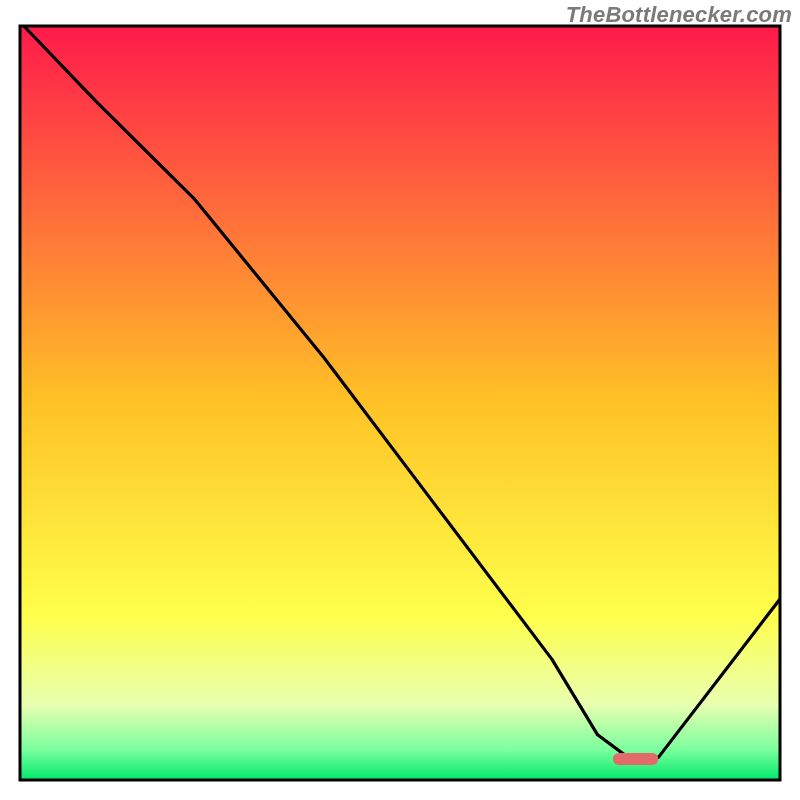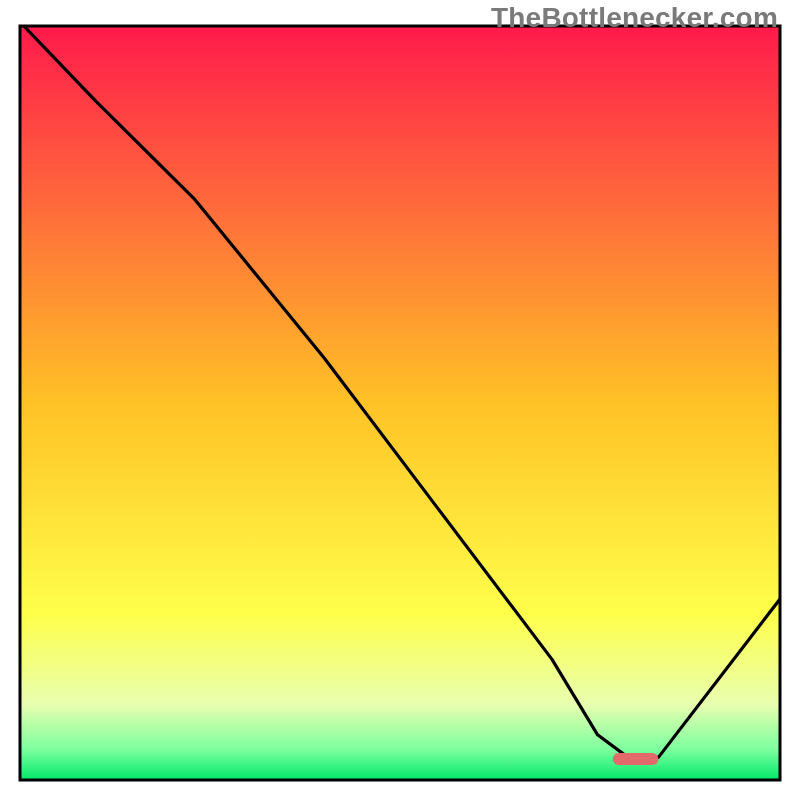--- a/index.html
+++ b/index.html
@@ -11,25 +11,26 @@
     font-family: Arial, Helvetica, sans-serif;
   }
   .wrap {
     position: relative;
     width: 800px;
     height: 800px;
   }
   .attrib {
     position: absolute;
     top: 2px;
-    right: 22px;
-    font-size: 28px;
+    right: 8px;
+    font-size: 22px;
     font-weight: 600;
     color: #7a7a7a;
     letter-spacing: 0.2px;
+    font-style: italic;
   }
   svg {
     position: absolute;
     left: 0;
     top: 0;
   }
 </style>
 </head>
 <body>
 <div class="wrap">

